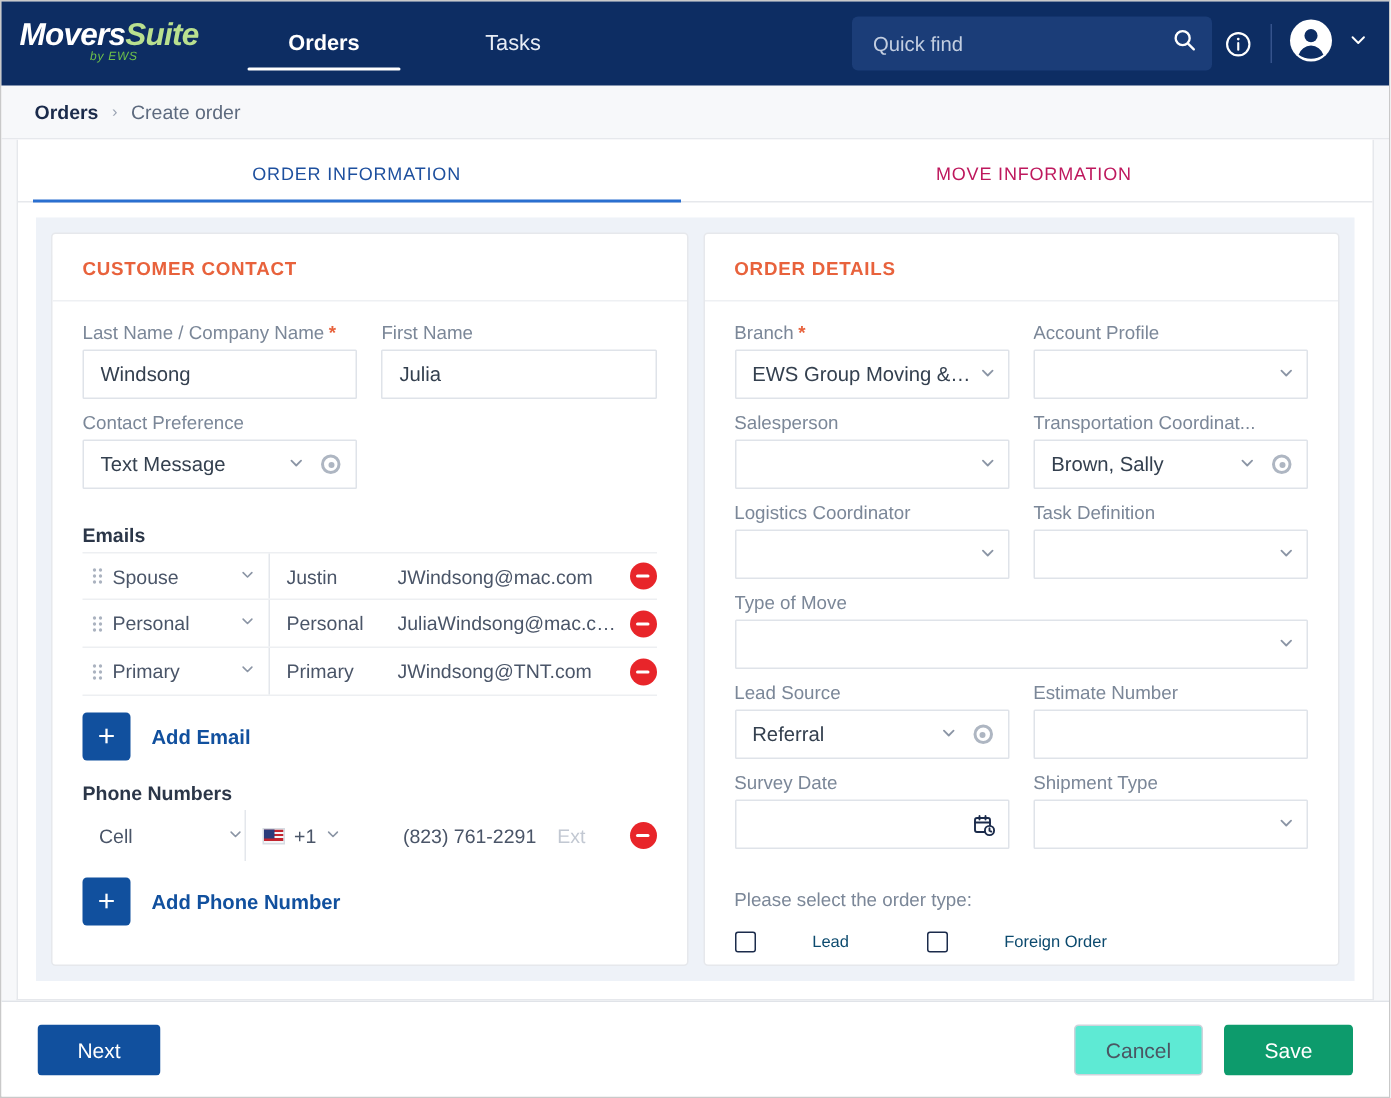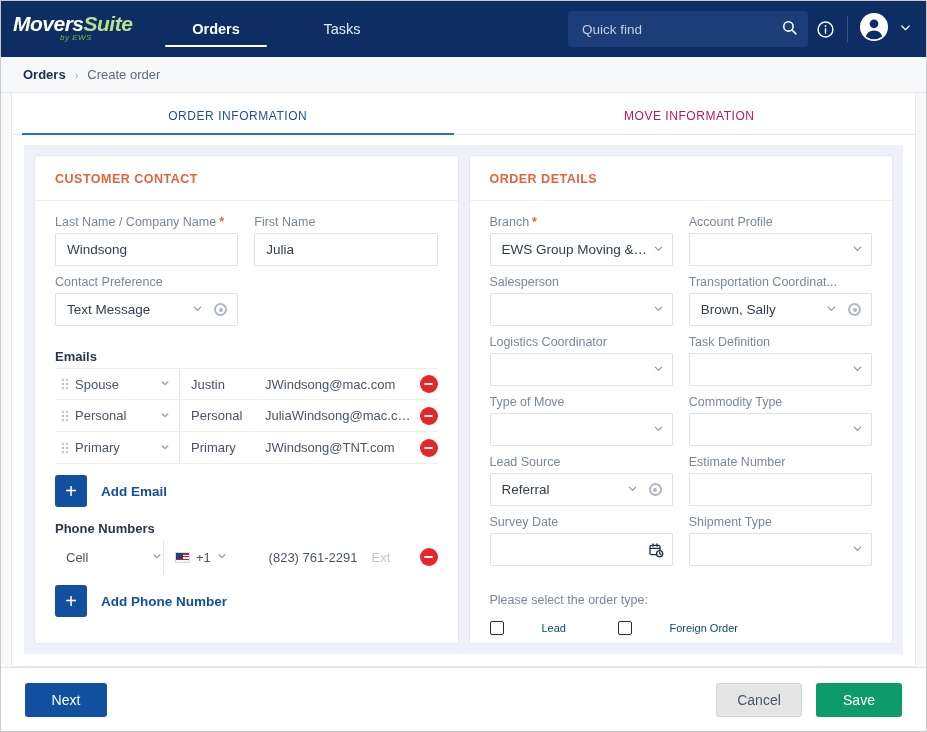--- a/index.html
+++ b/index.html
@@ -198,21 +198,21 @@
     flex: 0 0 64px; height: 64px; background: #ffffff;
     border-top: 1px solid #e0e3e8;
     display: flex; align-items: center; padding: 0 24px;
   }
   .btn {
     height: 34px; border-radius: 3px; font-size: 14px;
     display: flex; align-items: center; justify-content: center;
     cursor: pointer; padding: 0 20px; border: 1px solid transparent;
   }
   .btn-next { background: #11509e; color: #ffffff; min-width: 82px; }
-  .btn-cancel { background: #e5e5e5; color: #4b5663; border-color: #ced3db; min-width: 86px; margin-left: auto; }
+  .btn-cancel { background: #5eead4; color: #4b5663; border-color: #ced3db; min-width: 86px; margin-left: auto; }
   .btn-save { background: #0d9b6c; color: #ffffff; min-width: 86px; margin-left: 14px; }
 </style>
 </head>
 <body>
 
 <div class="app">
 
   <div class="header">
     <div class="logo">
       <div class="l1">
@@ -535,31 +535,20 @@
                 <div class="flabel">Type of Move</div>
                 <div class="inp">
                   <span class="val"></span>
                   <span class="chev">
                     <svg width="11" height="11" viewBox="0 0 24 24" fill="none" stroke="#8b95a5" stroke-width="2.6" stroke-linecap="round" stroke-linejoin="round">
                         <polyline points="5,9 12,16 19,9"></polyline>
                       </svg>
                   </span>
                 </div>
               </div>
-              <div class="fld half">
-                <div class="flabel">Commodity Type</div>
-                <div class="inp">
-                  <span class="val"></span>
-                  <span class="chev">
-                    <svg width="11" height="11" viewBox="0 0 24 24" fill="none" stroke="#8b95a5" stroke-width="2.6" stroke-linecap="round" stroke-linejoin="round">
-                        <polyline points="5,9 12,16 19,9"></polyline>
-                      </svg>
-                  </span>
-                </div>
-              </div>
             </div>
 
             <div class="row2">
               <div class="fld half">
                 <div class="flabel">Lead Source</div>
                 <div class="inp">
                   <span class="val">Referral</span>
                   <span class="chev">
                     <svg width="11" height="11" viewBox="0 0 24 24" fill="none" stroke="#8b95a5" stroke-width="2.6" stroke-linecap="round" stroke-linejoin="round">
                         <polyline points="5,9 12,16 19,9"></polyline>

